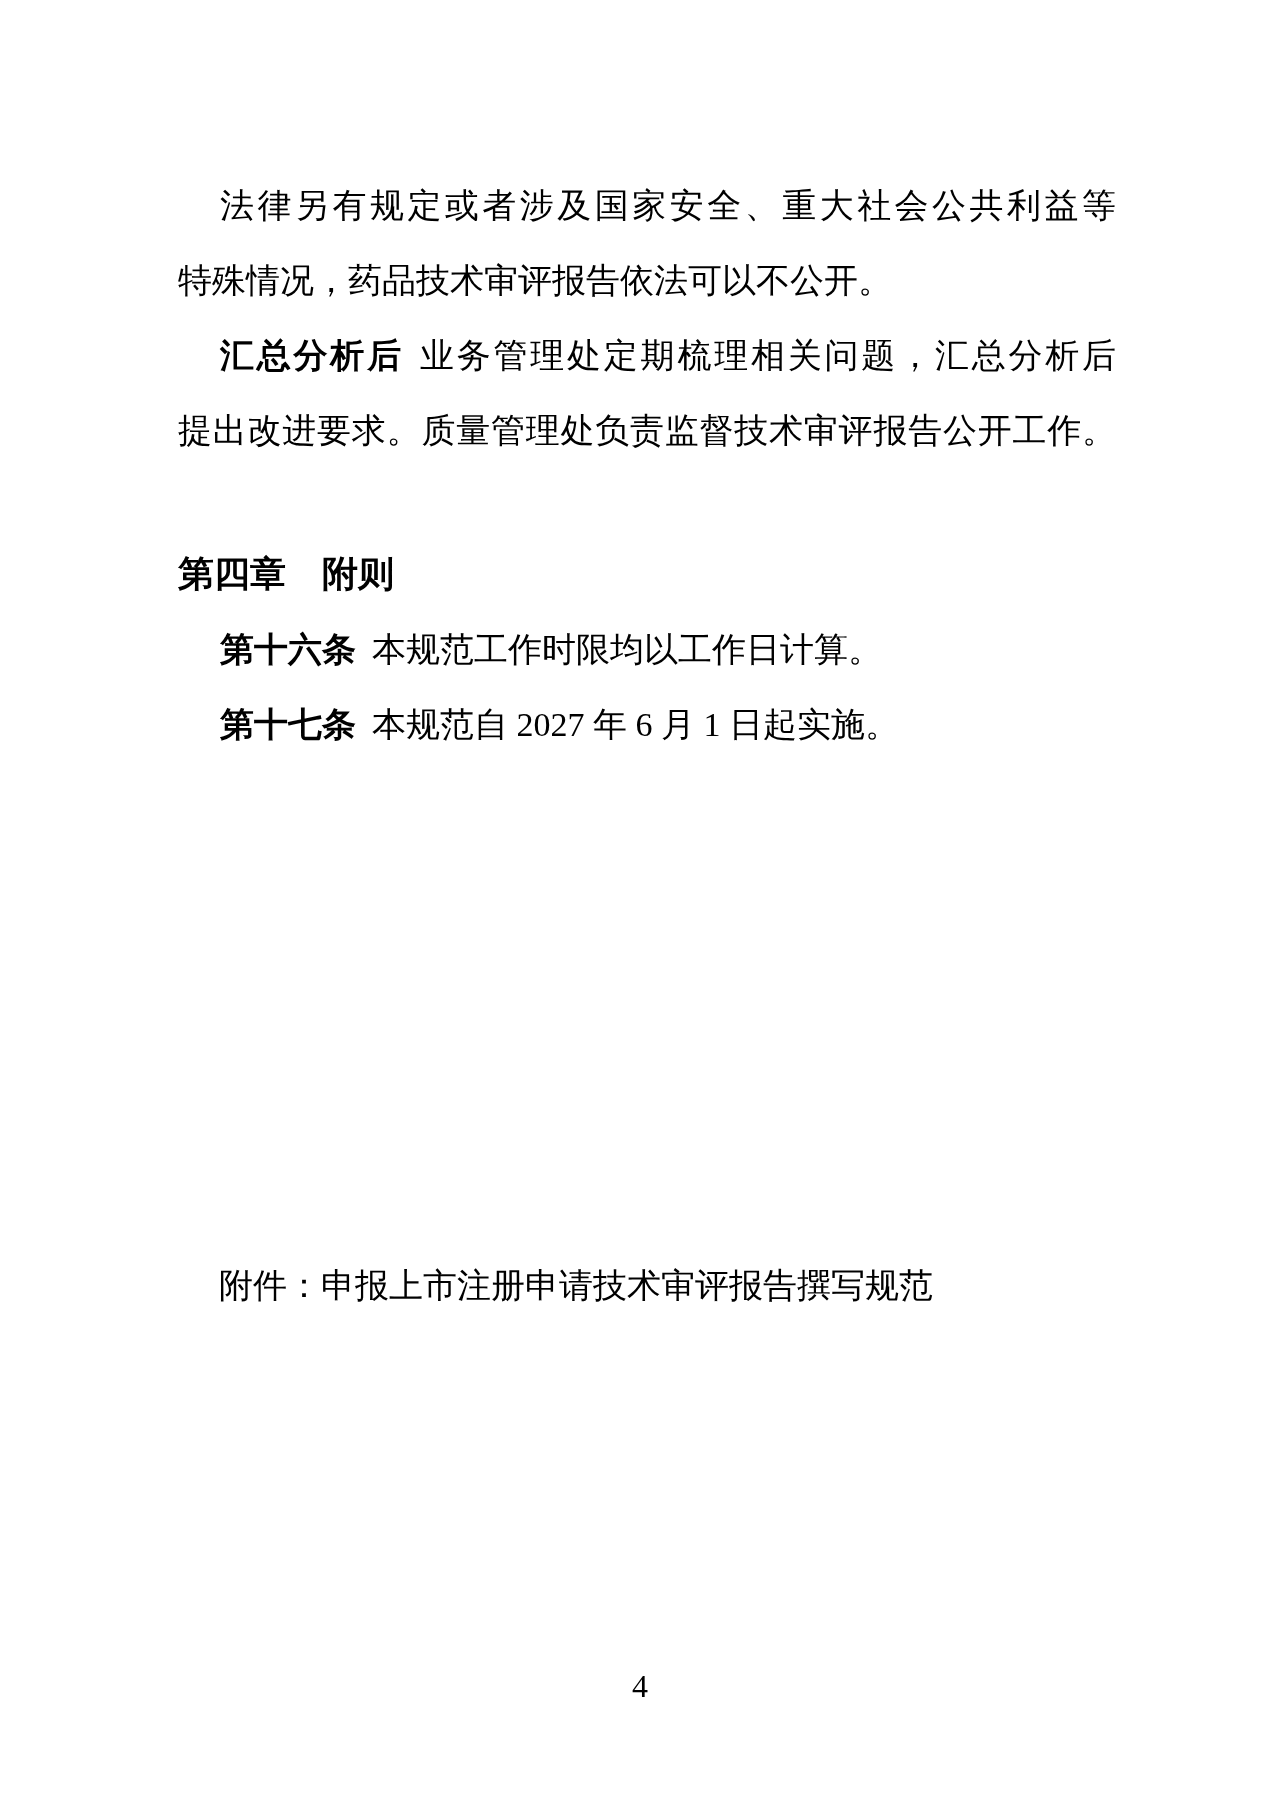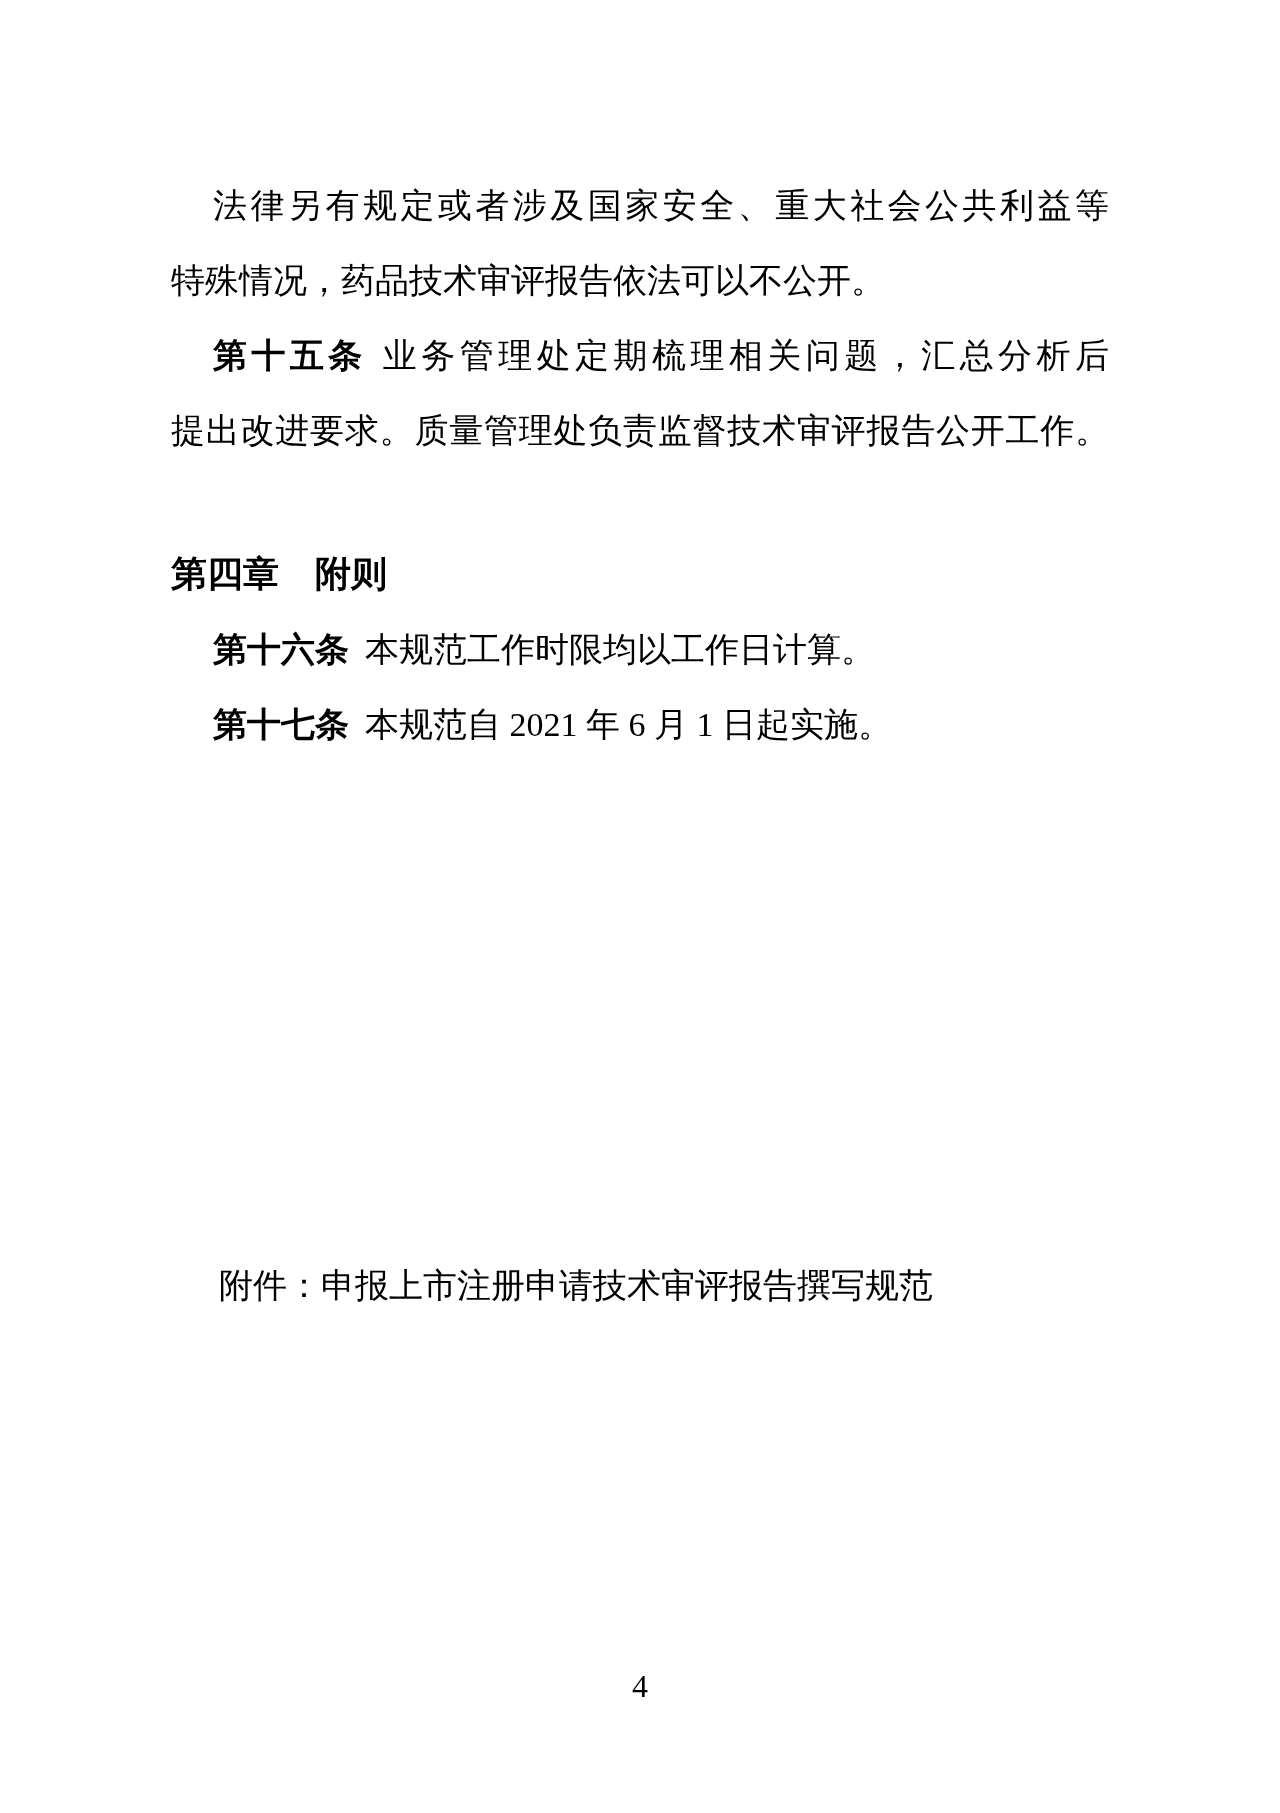--- a/index.html
+++ b/index.html
@@ -7,21 +7,21 @@
     position: relative;
     width: 1280px;
     height: 1813px;
     background: #ffffff;
     color: #000000;
     font-family: "Liberation Serif", "DejaVu Serif", serif;
     overflow: hidden;
   }
   .content {
     position: absolute;
-    left: 171px;
+    left: 178px;
     width: 938px;
     top: 168px;
     font-family: Liberation Serif, serif;
   }
   .line {
     font-size: 34px;
     line-height: 75px;
     height: 75px;
     white-space: nowrap;
   }
@@ -69,34 +69,34 @@
   <div class="content">
 
     <div class="line justify indent">
       <span>法律另有规定或者涉及国家安全、重大社会公共利益等</span>
     </div>
     <div class="line">
       <span>特殊情况，药品技术审评报告依法可以不公开。</span>
     </div>
 
     <div class="line justify indent">
-      <span class="art-label">第十五条</span><span>业务管理处定期梳理相关问题，汇总分析后</span>
+      <span class="art-label">汇总分析后</span><span>业务管理处定期梳理相关问题，汇总分析后</span>
     </div>
     <div class="line justify">
       <span>提出改进要求。质量管理处负责监督技术审评报告公开工作。</span>
     </div>
 
 
     <div class="chapter-heading">第四章　附则</div>
 
     <div class="line indent">
       <span class="art-label">第十六条</span><span>本规范工作时限均以工作日计算。</span>
     </div>
     <div class="line indent">
-      <span class="art-label">第十七条</span><span>本规范自 2021 年 6 月 1 日起实施。</span>
+      <span class="art-label">第十七条</span><span>本规范自 2027 年 6 月 1 日起实施。</span>
     </div>
 
   </div>
 
   <div class="attachment">附件：申报上市注册申请技术审评报告撰写规范</div>
 
   <div class="page-number">4</div>
 
 </div>
 

